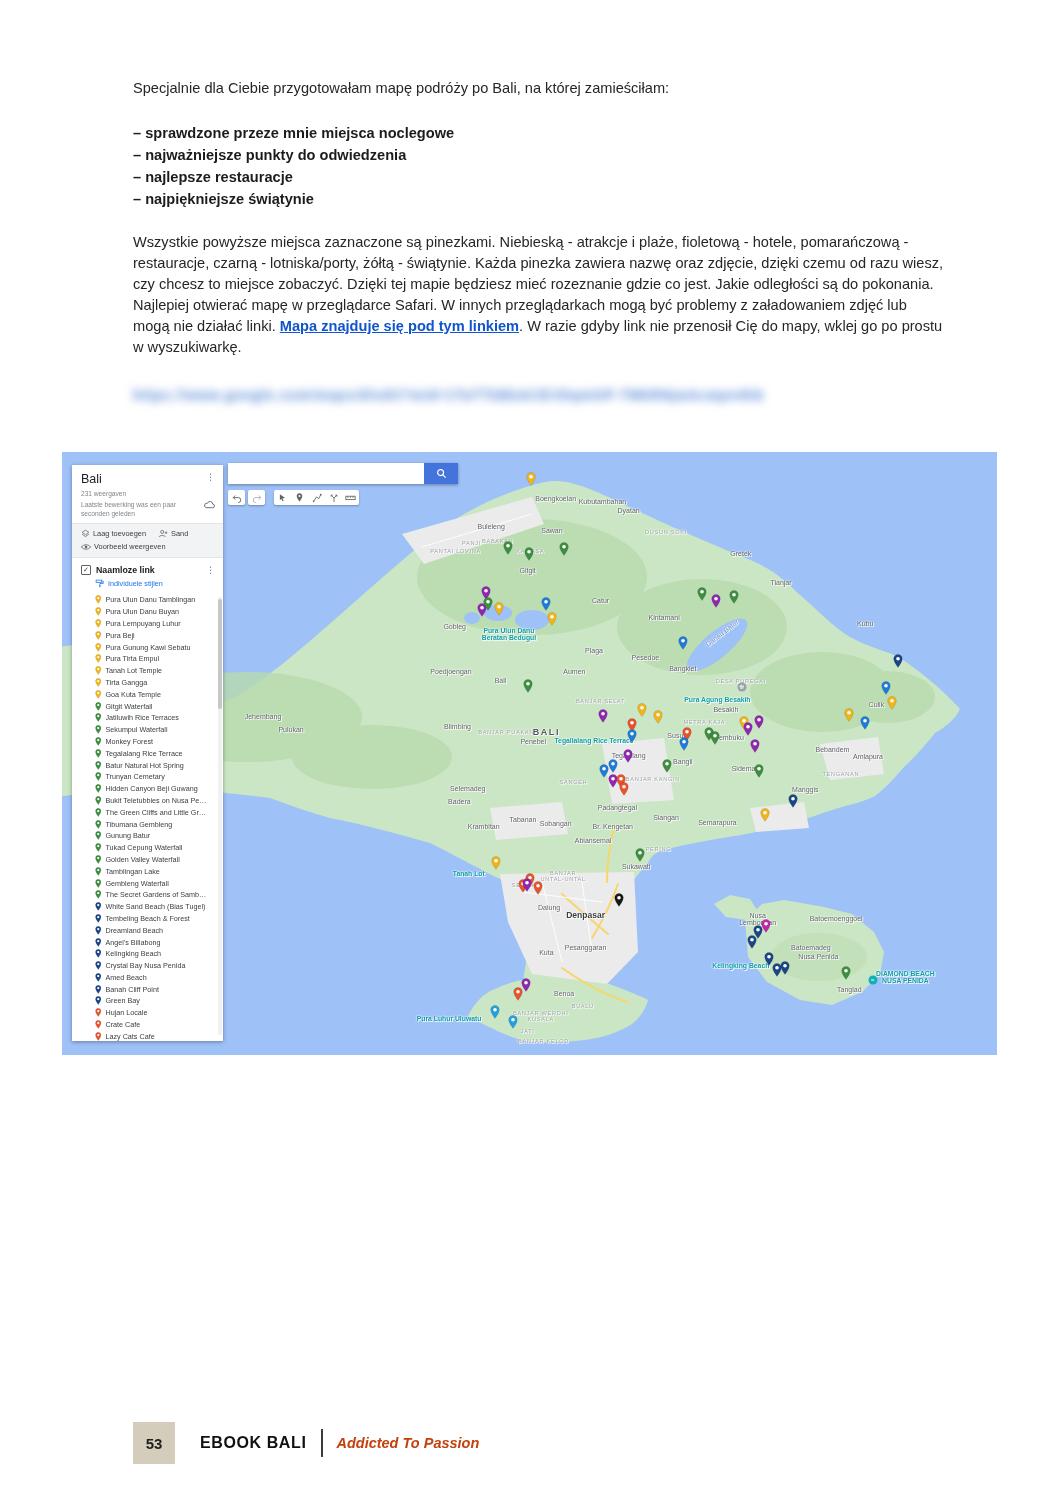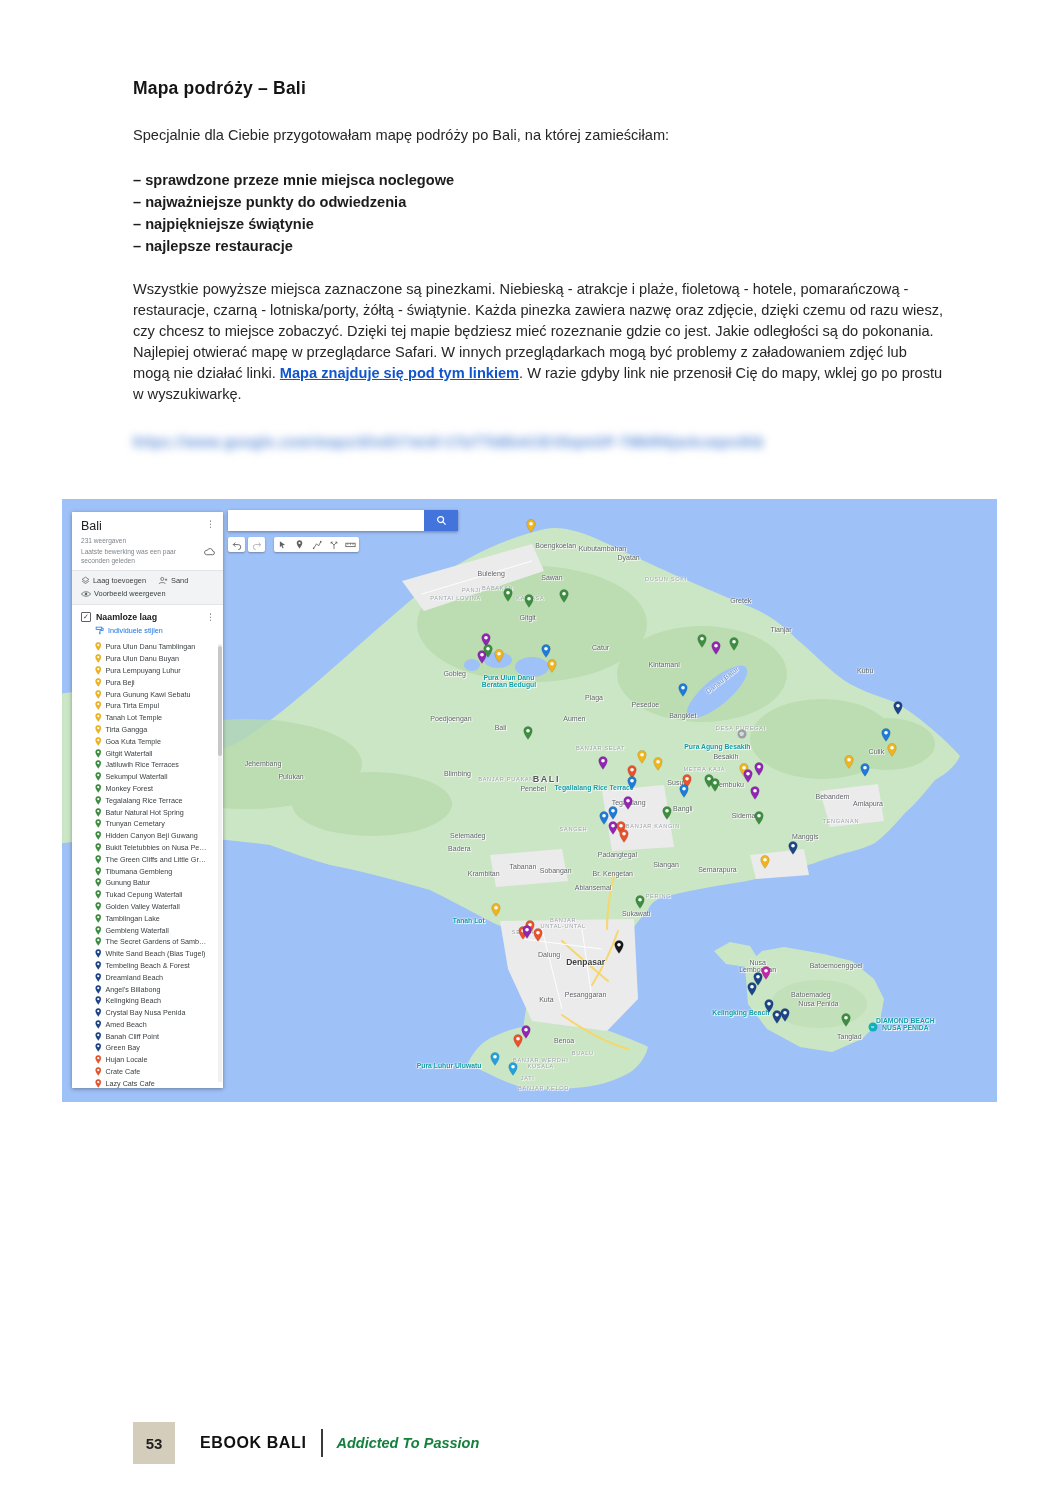--- a/index.html
+++ b/index.html
@@ -63,34 +63,33 @@
   ul.place-list li{display:flex;align-items:center;gap:4px;height:11.8px;cursor:pointer;}
   ul.place-list .place-label{font-size:7.2px;color:#3c4043;white-space:nowrap;}
   .scrollbar{position:absolute;right:1px;top:132px;width:4px;height:438px;background:#f1f1f1;}
   .scroll-thumb{position:absolute;top:2px;left:0;width:4px;height:110px;background:#c7c7c7;border-radius:2px;}
   
   .footer{position:absolute;left:133px;top:1422px;display:flex;align-items:center;}
   .pageno{width:42px;height:42px;background:#D5CDBC;display:flex;align-items:center;justify-content:center;
           font-size:15px;font-weight:bold;color:#1e1e1e;}
   .bookname{margin-left:25px;font-size:16px;font-weight:bold;letter-spacing:.6px;color:#111;}
   .foot-div{width:2px;height:28px;background:#3a3a3a;margin:0 13px 0 15px;}
-  .brand{font-size:14.5px;font-style:italic;font-weight:bold;color:#15803d;}
+  .brand{font-size:14.5px;font-style:italic;font-weight:bold;color:#c2410c;}
 </style>
 </head>
 <body>
 
 <div class="page">
   <div class="content">
-    <h1 class="title">Mapa podróży – Bali</h1>
     <p class="body">Specjalnie dla Ciebie przygotowałam mapę podróży po Bali, na której zamieściłam:</p>
     <div class="bullets" id="bullets">
         <div>– sprawdzone przeze mnie miejsca noclegowe</div>
         <div>– najważniejsze punkty do odwiedzenia</div>
+        <div>– najlepsze restauracje</div>
         <div>– najpiękniejsze świątynie</div>
-        <div>– najlepsze restauracje</div>
       </div>
     <p class="body"><span>Wszystkie powyższe miejsca zaznaczone są pinezkami. Niebieską - atrakcje i plaże, fioletową - hotele, pomarańczową - restauracje, czarną - lotniska/porty, żółtą - świątynie. Każda pinezka zawiera nazwę oraz zdjęcie, dzięki czemu od razu wiesz, czy chcesz to miejsce zobaczyć. Dzięki tej mapie będziesz mieć rozeznanie gdzie co jest. Jakie odległości są do pokonania. Najlepiej otwierać mapę w przeglądarce Safari. W innych przeglądarkach mogą być problemy z załadowaniem zdjęć lub mogą nie działać linki. </span><span class="inline-link">Mapa znajduje się pod tym linkiem</span><span>. W razie gdyby link nie przenosił Cię do mapy, wklej go po prostu w wyszukiwarkę.</span></p>
     <span class="blurred-url">https://www.google.com/maps/d/edit?mid=1TaTTkBbACEVDqmGP-TMkRNjwAcwpn4hb</span>
 
     
     <figure class="map-embed" style="margin-block:36px 0;">
       <svg class="bg" width="935" height="603" viewBox="0 0 935 603">
         <rect x="0" y="0" width="935" height="603" fill="#9EC1F7"></rect>
 
         <path fill="#CBE6C5" d="M -40 210
@@ -590,21 +589,21 @@
                 <path d="M1 8 C6 1 18 1 23 8 C18 15 6 15 1 8 Z" fill="none" stroke="#5f6368" stroke-width="2"></path>
                 <circle cx="12" cy="8" r="3" fill="#5f6368"></circle>
               </svg>
               <span>Voorbeeld weergeven</span>
             </span>
           </div>
         </div>
         <div class="layer-head">
           <span class="layer-name-wrap">
             <span class="checkbox">✓</span>
-            <span class="layer-name">Naamloze laag</span>
+            <span class="layer-name">Naamloze link</span>
           </span>
           <span class="more-dots">⋮</span>
         </div>
         <div class="styles-row">
           <svg width="9" height="9" viewBox="0 0 24 24">
             <rect x="3" y="3" width="15" height="6" fill="none" stroke="#1a73e8" stroke-width="2"></rect>
             <path d="M18 6 h4 v6 h-9 v4" fill="none" stroke="#1a73e8" stroke-width="2"></path>
             <rect x="11.5" y="16" width="3" height="6" fill="#1a73e8"></rect>
           </svg>
           <span class="styles-label">Individuele stijlen</span>

